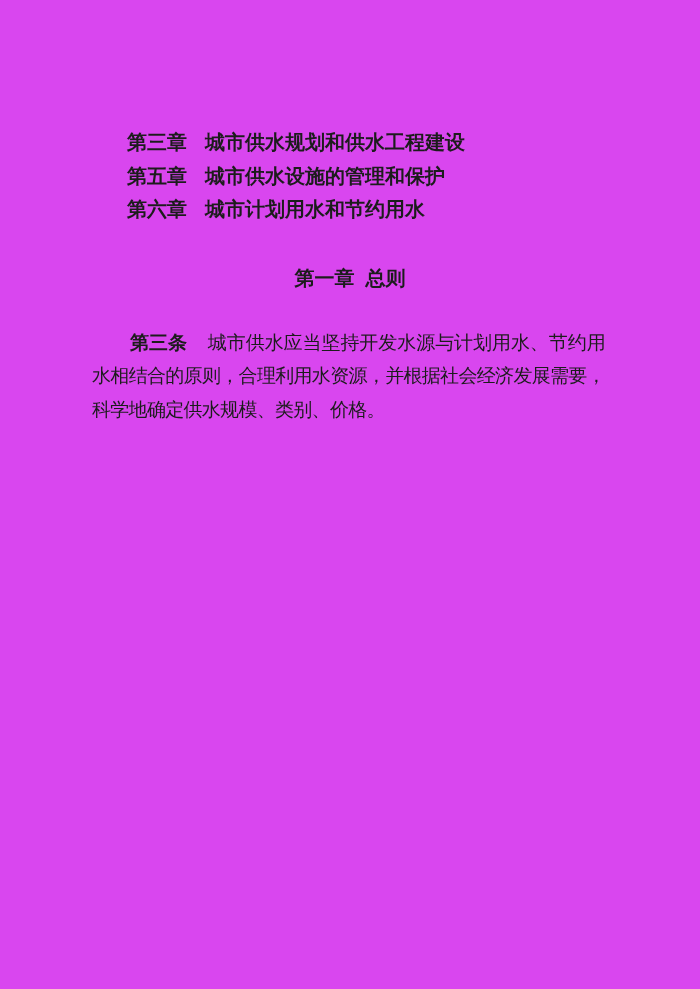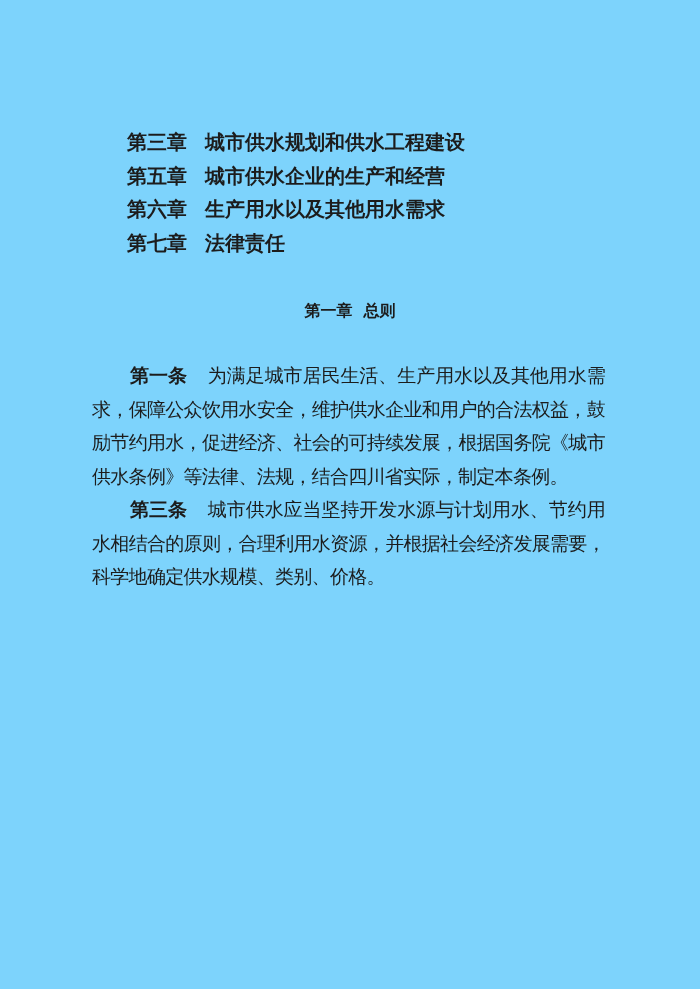--- a/index.html
+++ b/index.html
@@ -1,38 +1,38 @@
 <!DOCTYPE html>
 <html><head>
 <meta charset="utf-8">
 <style>
   html, body { margin: 0; padding: 0; background: #ffffff; }
   .page {
     position: relative;
     width: 700px;
     height: 989px;
-    background: #7dd3fc;
+    background: #d946ef;
     overflow: hidden;
     font-family: "Liberation Serif", "DejaVu Serif", serif;
     color: #1c1c1c;
   }
   .toc {
     padding: 126px 0 0 127px;
   }
   .toc-row {
     font-size: 20px;
     line-height: 33.6px;
     font-weight: 700;
     white-space: nowrap;
   }
   .toc-chapter { margin-right: 18px; }
   .section-heading {
     margin-top: 34px;
     text-align: center;
-    font-size: 16px;
+    font-size: 20px;
     line-height: 34px;
     font-weight: 700;
   }
   .heading-number { margin-right: 11px; }
   .body-text {
     margin: 31px 95px 0 92px; 
     font-size: 19px;
     letter-spacing: -0.7px;
     line-height: 33.5px;
     text-align: justify;
@@ -51,36 +51,30 @@
 </head>
 <body>
 
 <div class="page">
 
   <div class="toc">
     <div class="toc-row">
       <span class="toc-chapter">第三章</span><span>城市供水规划和供水工程建设</span>
     </div>
     <div class="toc-row">
-      <span class="toc-chapter">第五章</span><span>城市供水企业的生产和经营</span>
+      <span class="toc-chapter">第五章</span><span>城市供水设施的管理和保护</span>
     </div>
     <div class="toc-row">
-      <span class="toc-chapter">第六章</span><span>生产用水以及其他用水需求</span>
-    </div>
-    <div class="toc-row">
-      <span class="toc-chapter">第七章</span><span>法律责任</span>
+      <span class="toc-chapter">第六章</span><span>城市计划用水和节约用水</span>
     </div>
   </div>
 
   <div class="section-heading">
     <span class="heading-number">第一章</span><span>总则</span>
   </div>
 
   <div class="body-text">
     <p class="para">
-      <span class="art-label">第一条</span><span>为满足城市居民生活、生产用水以及其他用水需求，保障公众饮用水安全，维护供水企业和用户的合法权益，鼓励节约用水，促进经济、社会的可持续发展，根据国务院《城市供水条例》等法律、法规，结合四川省实际，制定本条例。</span>
-    </p>
-    <p class="para">
       <span class="art-label">第三条</span><span>城市供水应当坚持开发水源与计划用水、节约用水相结合的原则，合理利用水资源，并根据社会经济发展需要，科学地确定供水规模、类别、价格。</span>
     </p>
   </div>
 
 </div>
 
 </body></html>

